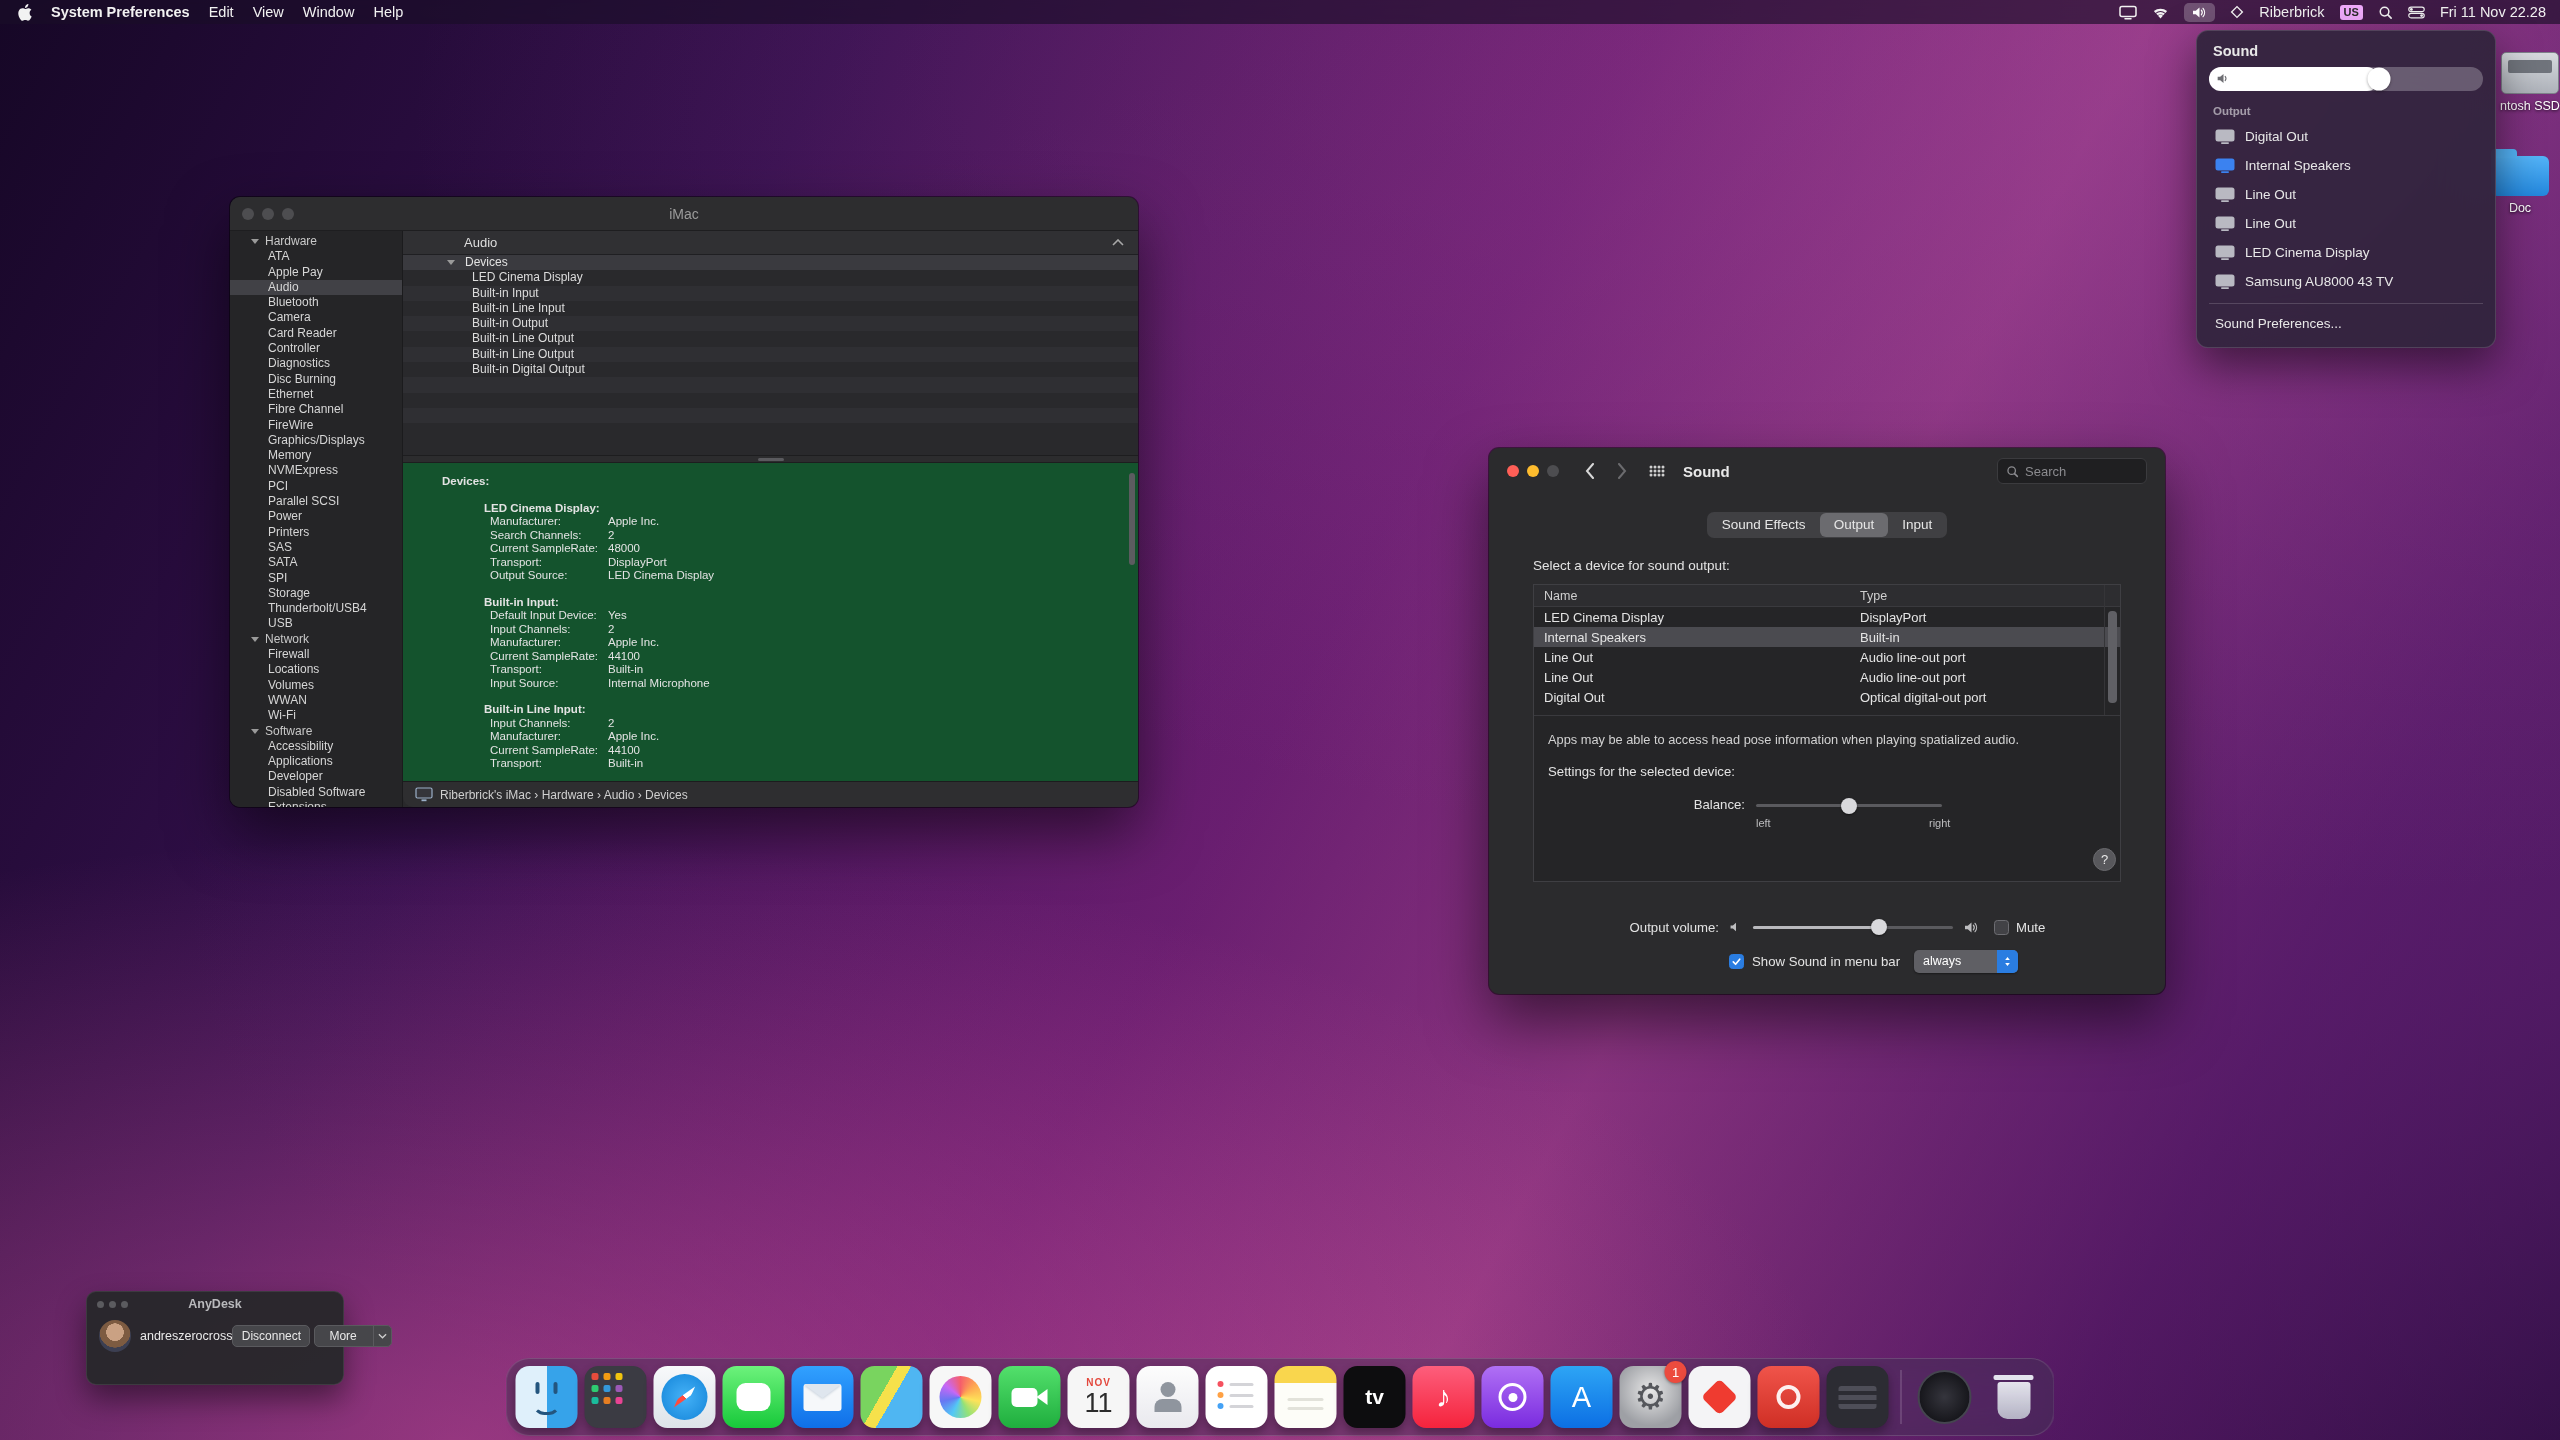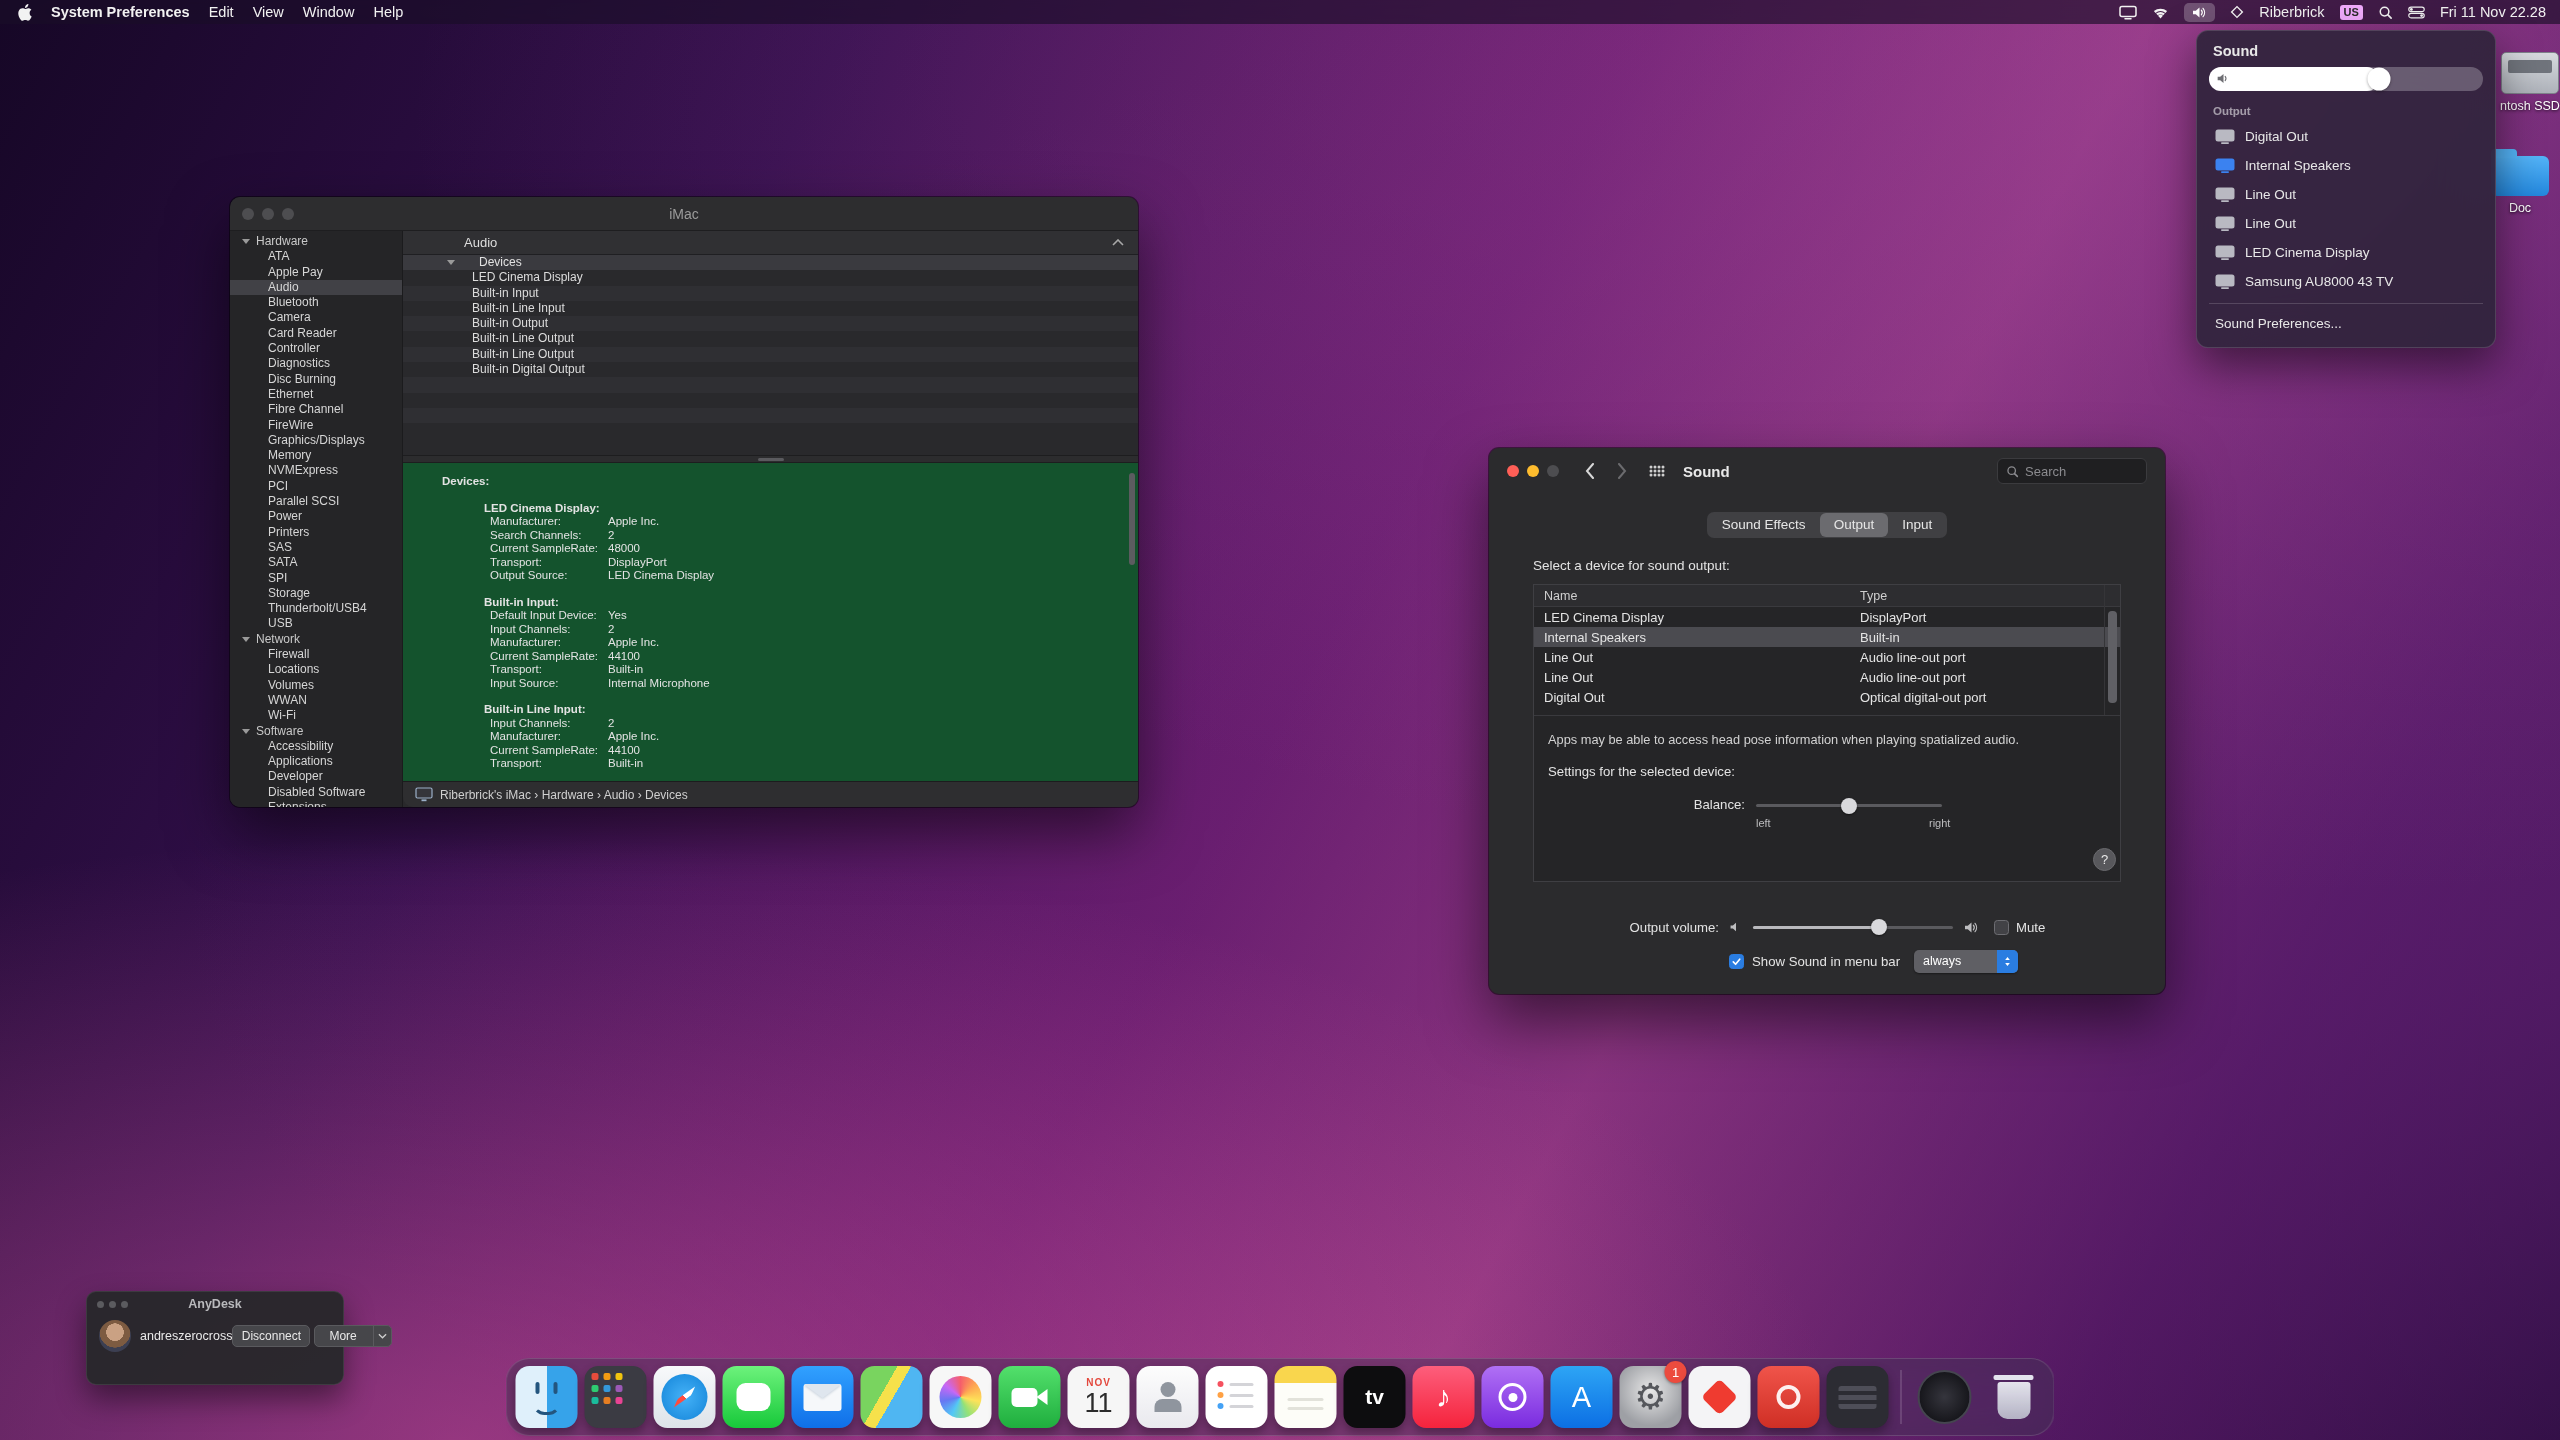--- a/index.html
+++ b/index.html
@@ -40,29 +40,29 @@
   .l-gray { background:#4d4d50; } .l-red { background:#ff5f57; } .l-yellow { background:#febc2e; }
 
   
   .win-sys { left:230px; top:197px; width:908px; height:610px; z-index:10; display:flex; flex-direction:column; overflow:hidden; }
   .sys-titlebar { height:34px; background:#2d2d2f; border-bottom:1px solid #1e1e20; border-radius:10px 10px 0 0;
     display:flex; align-items:center; padding:0 12px; position:relative; flex:none; }
   .sys-title { position:absolute; left:0; right:0; text-align:center; font-size:14px; color:#9b9b9b; }
   .sys-body { flex:1; display:flex; min-height:0; }
   .sys-sidebar { width:173px; flex:none; background:#252527; border-right:1px solid #1b1b1d; overflow:hidden;
     font-size:12px; color:#d6d6d6; padding-top:3px; }
-  .sb-h { height:15.3px; line-height:15.3px; display:flex; align-items:center; gap:6px; padding-left:12px; color:#c9c9c9; }
+  .sb-h { height:15.3px; line-height:15.3px; display:flex; align-items:center; gap:6px; padding-left:21px; color:#c9c9c9; }
   .caret-d { width:0; height:0; border-left:4px solid transparent; border-right:4px solid transparent; border-top:5px solid #9a9a9a; }
   .sb-host .sb-item { height:15.3px; line-height:15.3px; padding-left:38px; white-space:nowrap; }
   .sb-item.selected { background:#414146; }
   .sys-content { flex:1; display:flex; flex-direction:column; min-width:0; background:#29292b; }
   .sys-chead { height:24px; flex:none; background:#303033; border-bottom:1px solid #1f1f22; display:flex; align-items:center;
     font-size:13px; color:#dedede; padding-left:61px; position:relative; }
   .sys-chead .chev-up { position:absolute; right:14px; }
-  .dev-group { height:15.3px; line-height:15.3px; background:#3a3a3f; display:flex; align-items:center; gap:24px;
+  .dev-group { height:15.3px; line-height:15.3px; background:#3a3a3f; display:flex; align-items:center; gap:10px;
     padding-left:44px; font-size:12px; color:#e2e2e2; }
   .dev-host div.dev-row { height:15.3px; line-height:15.3px; padding-left:69px; font-size:12px; color:#dcdcdc; white-space:nowrap; }
   .dev-host div.dev-row:nth-child(even) { background:#2f2f33; }
   .dev-host div.dev-row:nth-child(odd) { background:#29292c; }
   .empty-rows div { height:15.3px; }
   .empty-rows div:nth-child(odd) { background:#2f2f33; }
   .empty-rows div:nth-child(even) { background:#29292c; }
   .tbl-rest { height:32px; background:#29292c; }
   .splitter { height:8px; background:#2c2c2e; border-top:1px solid #1d1d1f; border-bottom:1px solid #1d1d1f;
     display:flex; align-items:center; justify-content:center; flex:none; }

